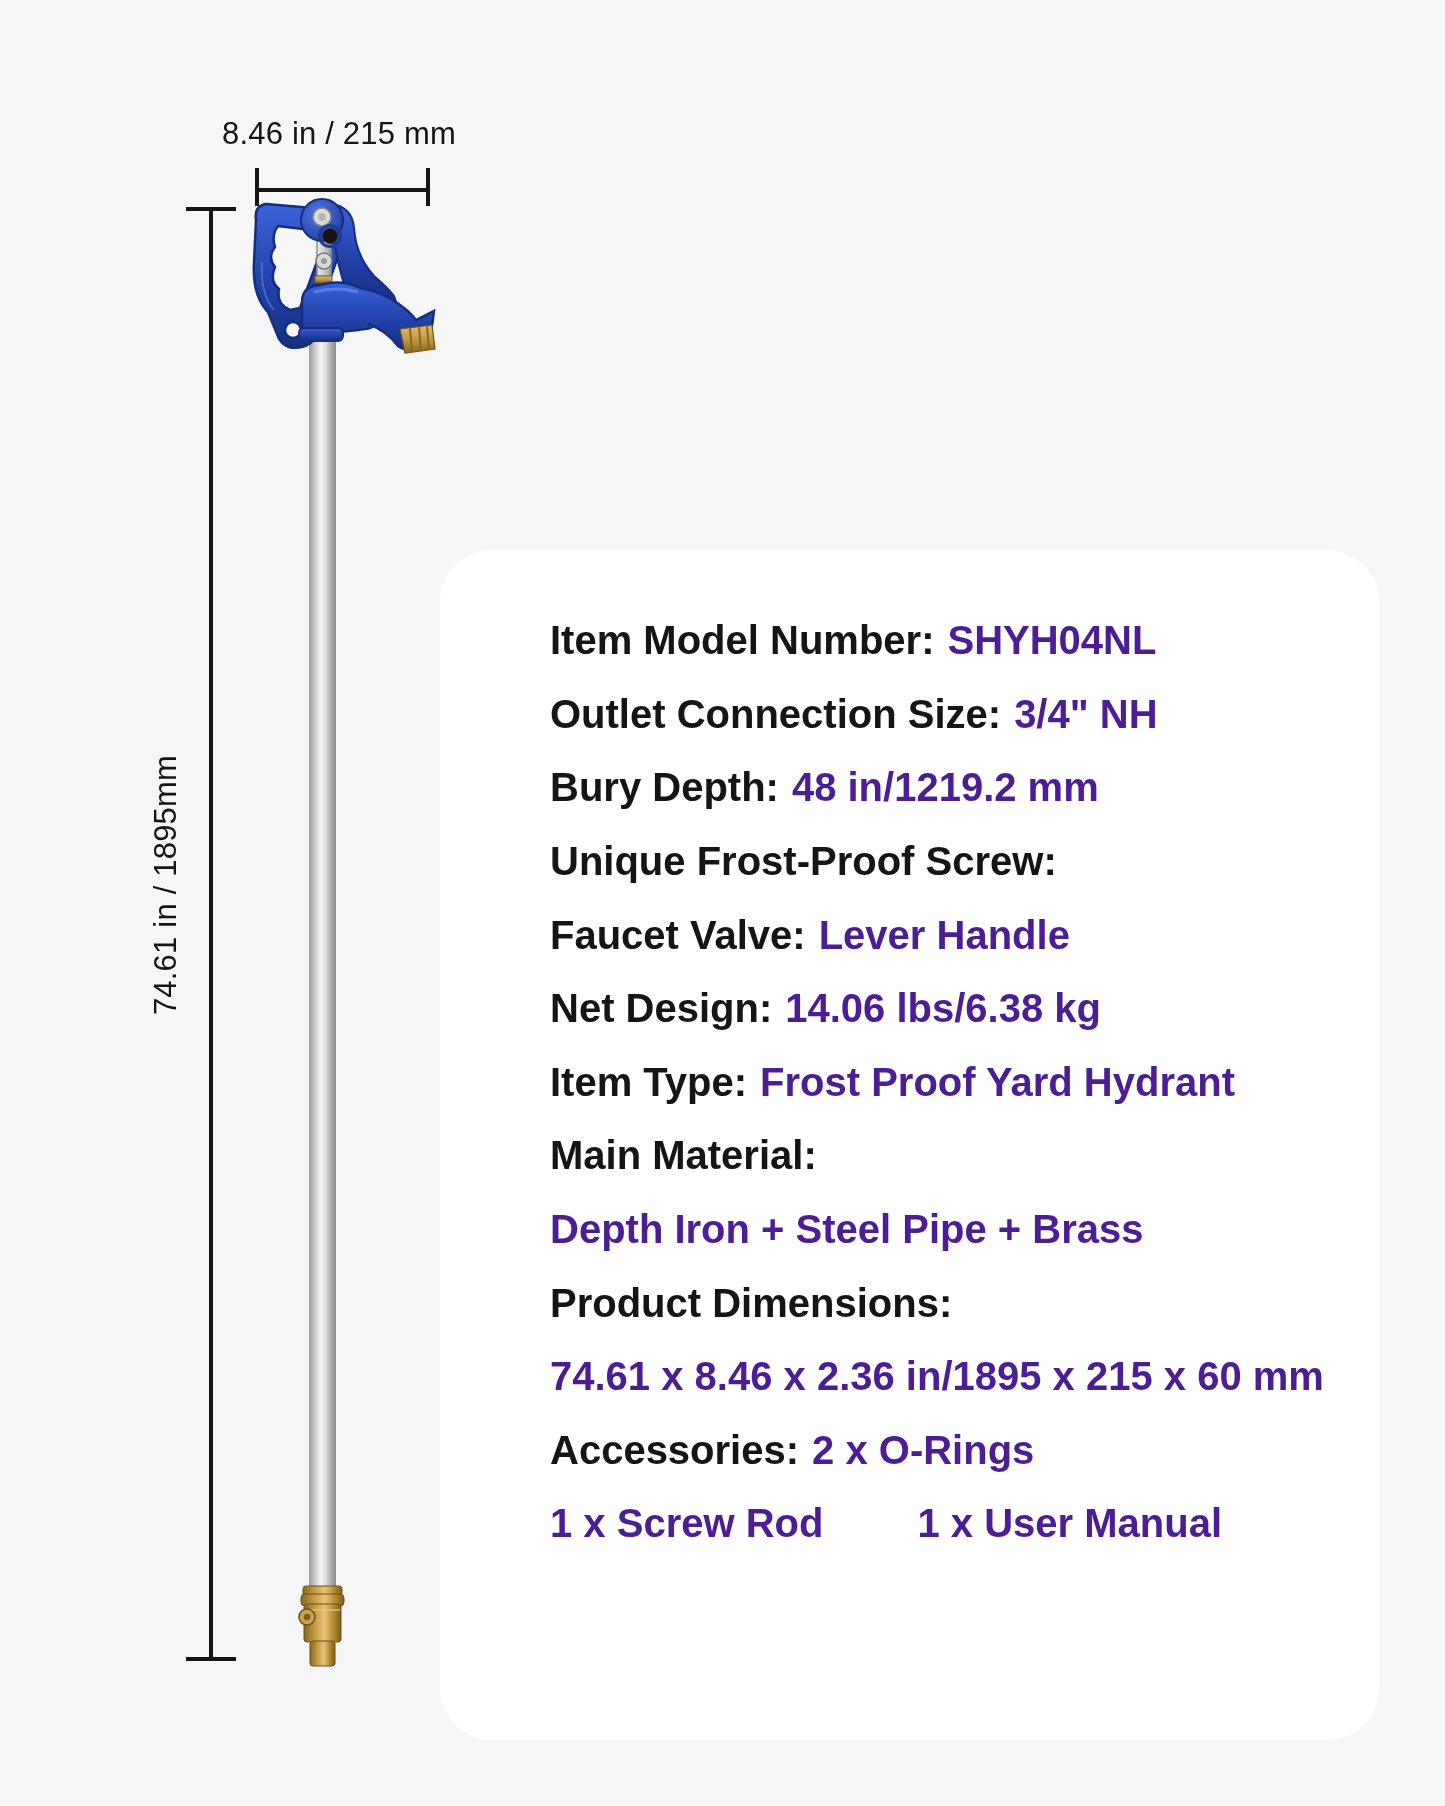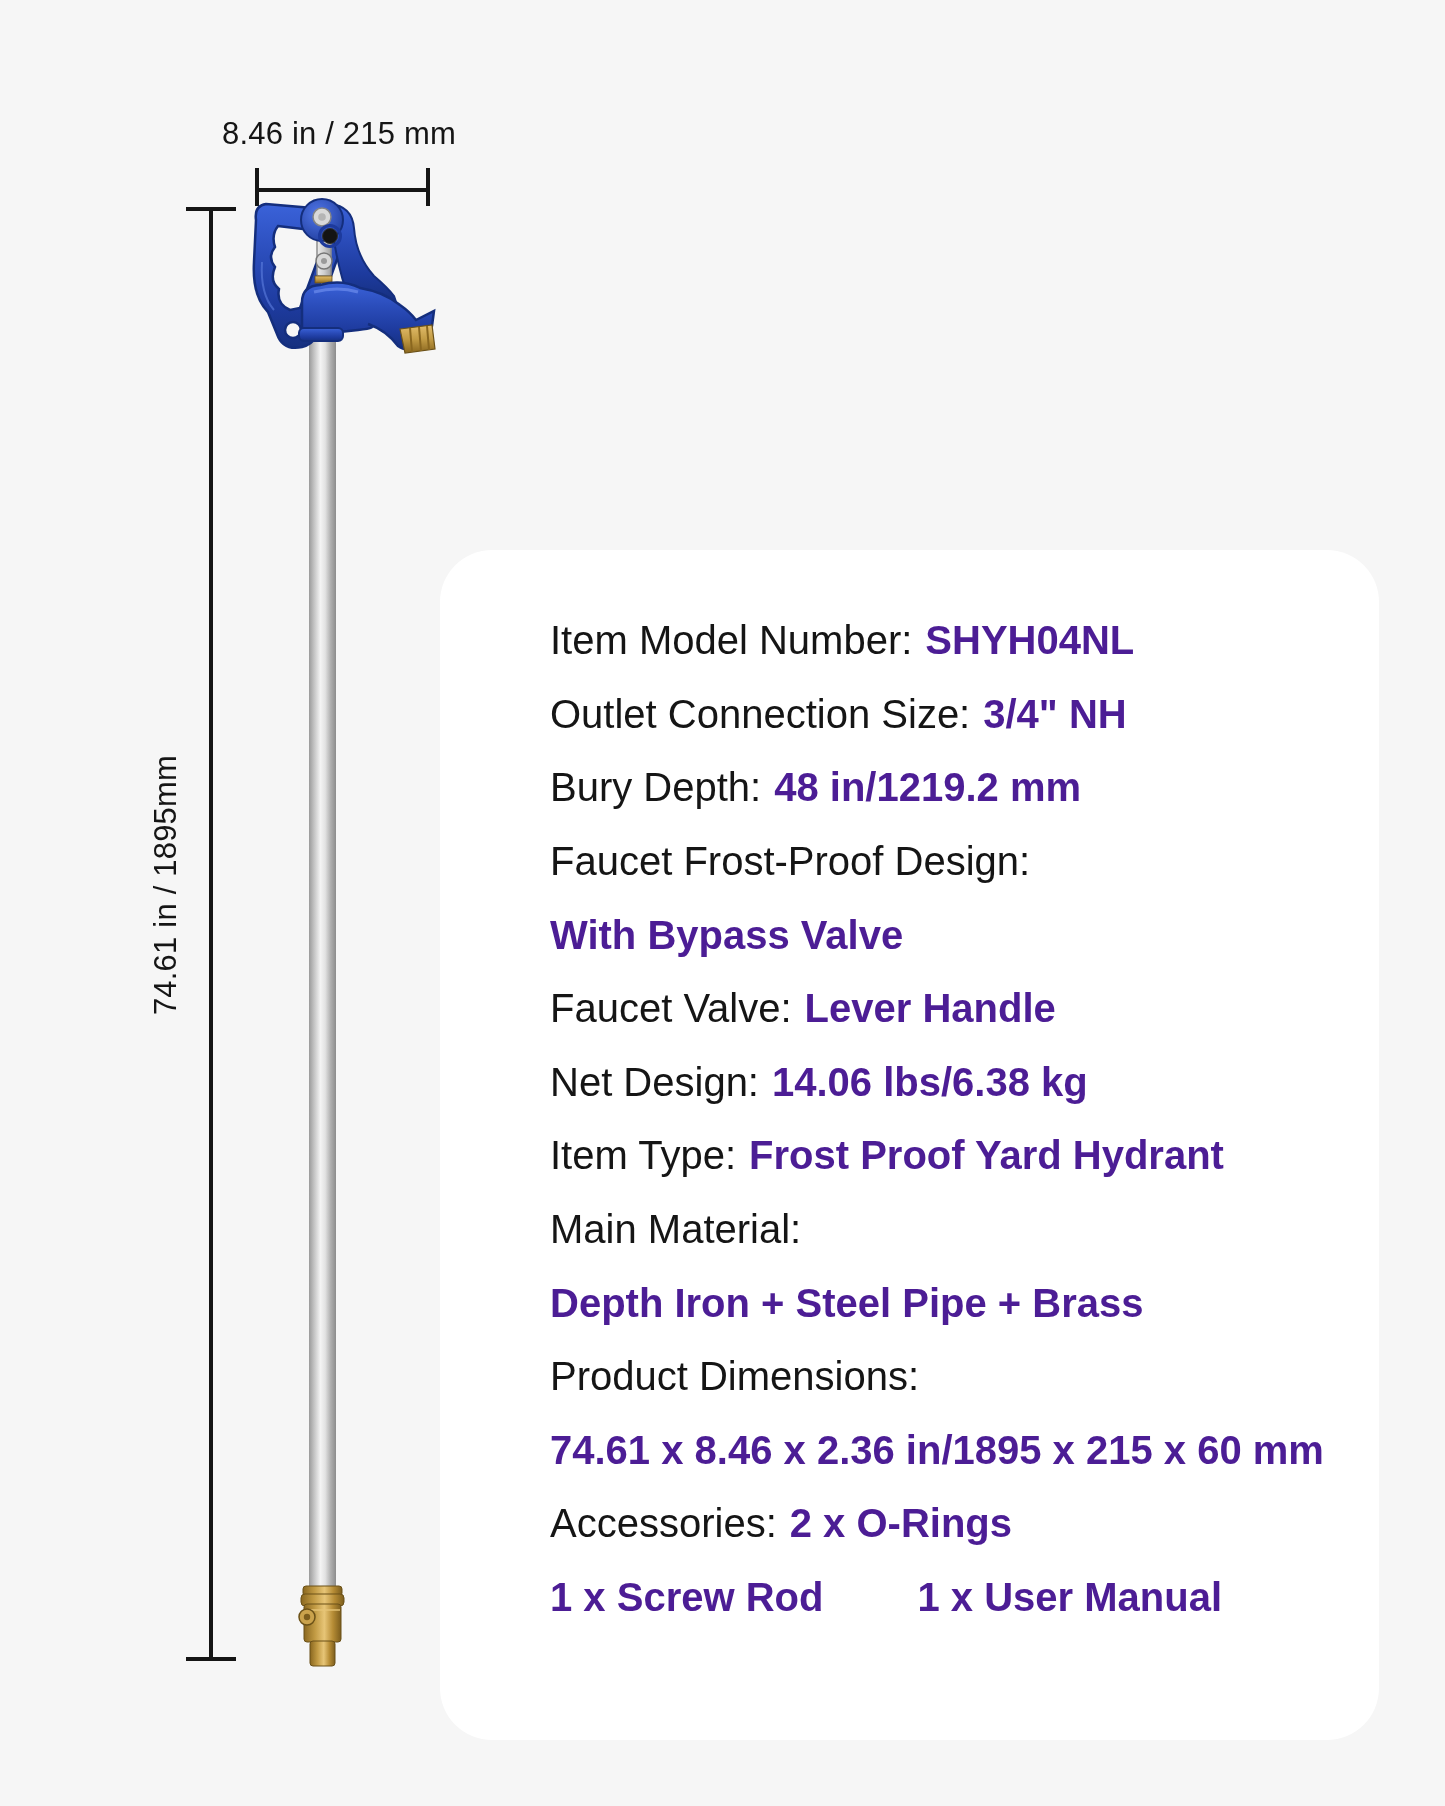--- a/index.html
+++ b/index.html
@@ -13,21 +13,21 @@
 
   
   .art{position:absolute;left:0;top:0;width:1445px;height:1806px;}
 
   
   .panel{position:absolute;left:440px;top:550px;width:939px;height:1190px;
          background:#ffffff;border-radius:52px;box-sizing:border-box;
          padding:54px 0 0 110px;}
   .row{height:73.6px;display:flex;align-items:center;white-space:nowrap;
        font-size:40px;color:#151515;}
-  .row .label{font-weight:400;color:#151515;}
+  .row .label{font-weight:700;color:#151515;}
   .row .value,.row .value2{font-weight:700;color:#4c1d95;}
   .row.lv .value{margin-left:13px;}
   .row .value2{margin-left:94px;}
 </style>
 </head>
 <body>
 
 <div class="stage">
 
   <div class="dim-label top">8.46 in / 215 mm</div>
@@ -147,24 +147,21 @@
     </div>
     <div class="row lv">
       <span class="label">Outlet Connection Size:</span>
       <span class="value">3/4" NH</span>
     </div>
     <div class="row lv">
       <span class="label">Bury Depth:</span>
       <span class="value">48 in/1219.2 mm</span>
     </div>
     <div class="row l">
-      <span class="label">Faucet Frost-Proof Design:</span>
-    </div>
-    <div class="row v">
-      <span class="value">With Bypass Valve</span>
+      <span class="label">Unique Frost-Proof Screw:</span>
     </div>
     <div class="row lv">
       <span class="label">Faucet Valve:</span>
       <span class="value">Lever Handle</span>
     </div>
     <div class="row lv">
       <span class="label">Net Design:</span>
       <span class="value">14.06 lbs/6.38 kg</span>
     </div>
     <div class="row lv">

